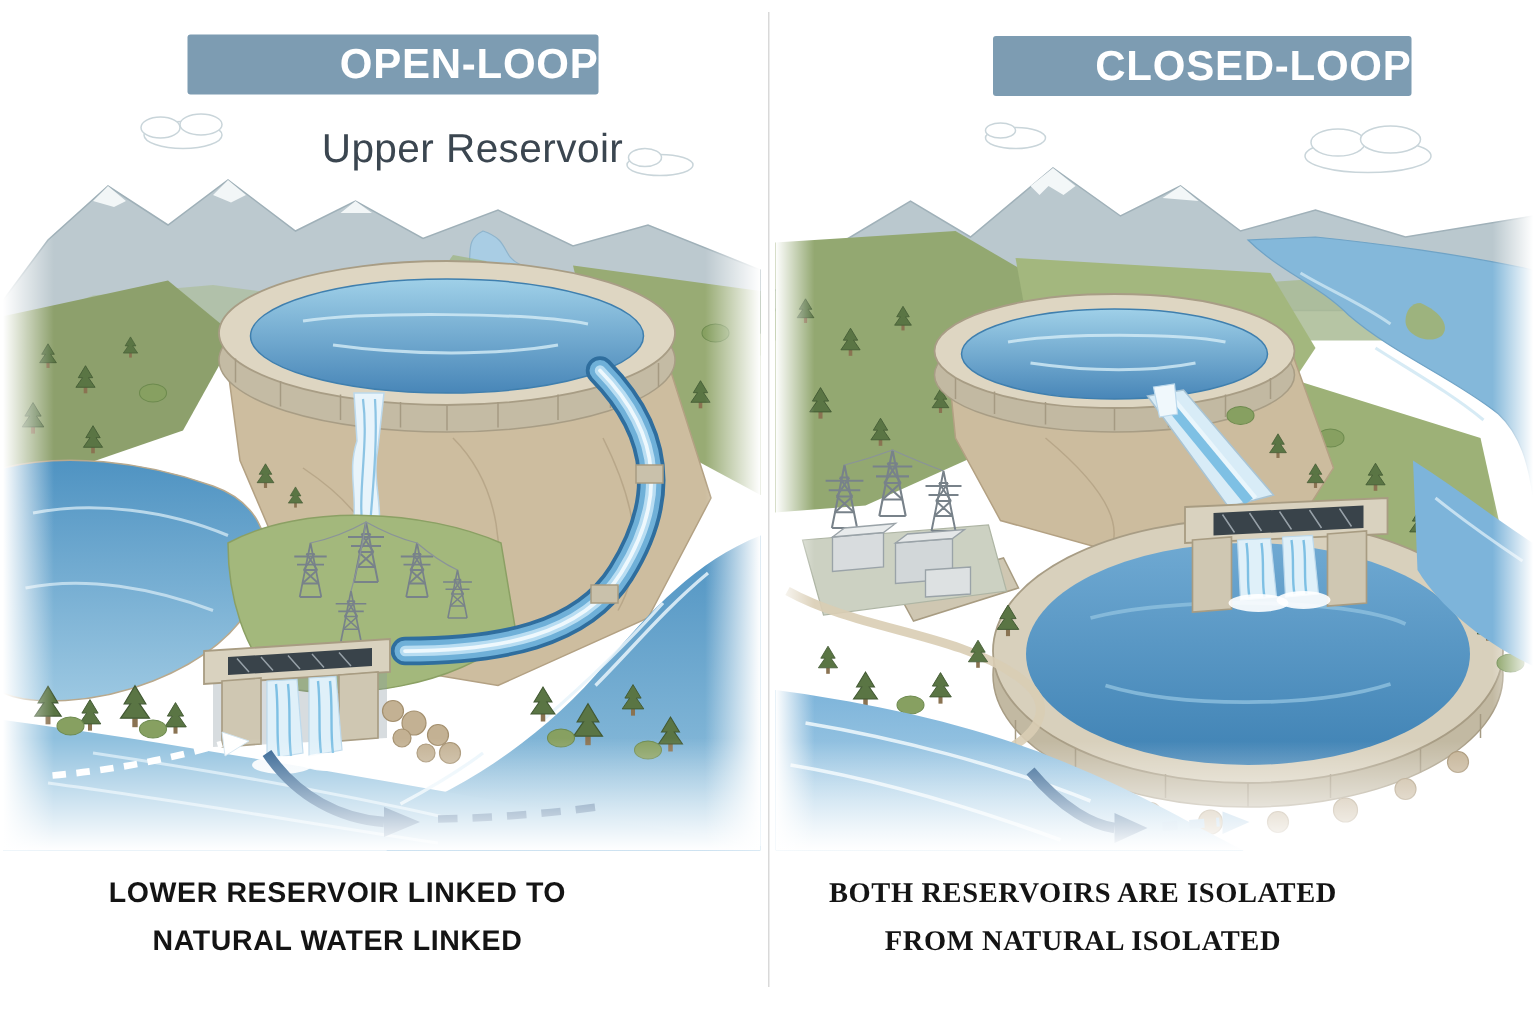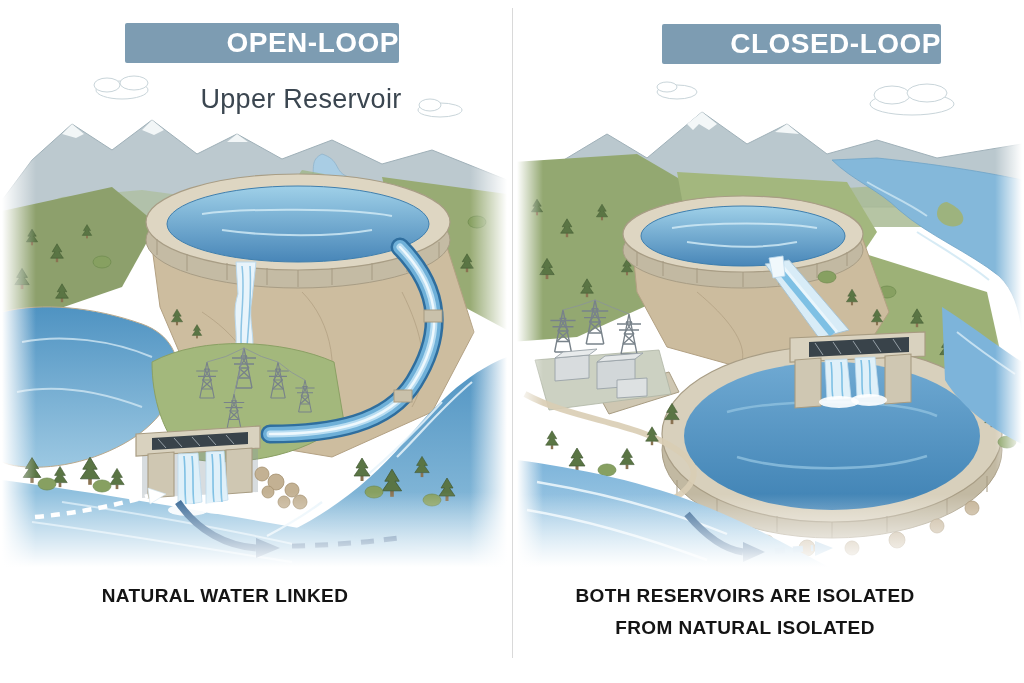--- a/index.html
+++ b/index.html
@@ -9,26 +9,26 @@
   }
   html,body{margin:0;padding:0;background:#fff;}
   .canvas{position:relative;width:1024px;height:683px;background:#ffffff;overflow:hidden;
           font-family:"Liberation Sans", sans-serif;}
   .divider{position:absolute;left:512px;top:8px;width:1px;height:650px;background:var(--divider);}
   .header-box{position:absolute;display:flex;align-items:center;justify-content:flex-end;
               background:var(--header-bg);border-radius:2px;padding-left:24px;}
   .header-box span{color:var(--header-text);font-weight:bold;font-size:28px;letter-spacing:0.5px;}
   .hb-left{left:125px;top:23px;width:250px;height:40px;}
   .hb-right{left:630px;top:24px;width:255px;height:40px;margin-left:32px;}
-  .res-label{position:absolute;left:151px;top:84px;width:300px;text-align:center;
+  .res-label{position:absolute;left:165px;top:84px;width:300px;text-align:center;
              color:var(--reservoir-label-text);font-size:27px;font-weight:400;letter-spacing:0.3px;}
   .caption{position:absolute;text-align:center;color:var(--caption-text);font-weight:bold;
            font-size:19px;letter-spacing:0.4px;line-height:32px;}
   .cap-left{left:5px;top:580px;width:440px;}
-  .cap-right{left:525px;top:580px;width:440px;}
+  .cap-right{left:502px;top:580px;width:440px;font-family:Liberation Serif, serif;}
   .scene{position:absolute;top:62px;width:505px;height:505px;}
   .scene-left{left:2px;}
   .scene-right{left:517px;}
   .arrow-dark{stroke:var(--flow-arrow-dark);}
   .arrow-dark-fill{fill:var(--flow-arrow-dark);}
   .arrow-light{stroke:var(--flow-arrow-light);}
   .arrow-light-fill{fill:var(--flow-arrow-light);}
 </style>
 </head>
 <body>
@@ -405,20 +405,21 @@
       <path class="arrow-light" d="M258,489 L296,486" fill="none" stroke-width="6" stroke-dasharray="10 8"></path>
       <path class="arrow-light-fill" d="M298,479 L316,486 L298,494 Z"></path>
     </g>
 
     <rect x="0" y="432" width="505" height="73" fill="url(#Rfb)"></rect>
     <rect x="0" y="0" width="26" height="505" fill="url(#Rfl)"></rect>
     <rect x="478" y="0" width="27" height="505" fill="url(#Rfr)"></rect>
   </svg>
 
   <div class="caption cap-left">
+    <div>LOWER RESERVOIR LINKED TO</div>
     <div>NATURAL WATER LINKED</div>
   </div>
   <div class="caption cap-right">
     <div>BOTH RESERVOIRS ARE ISOLATED</div>
     <div>FROM NATURAL ISOLATED</div>
   </div>
 
 </div>
 
 </body></html>

